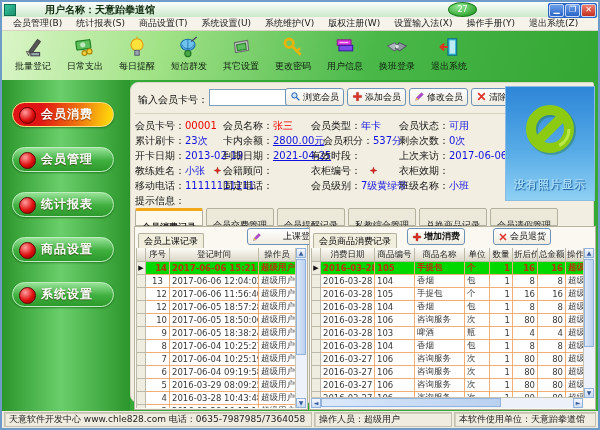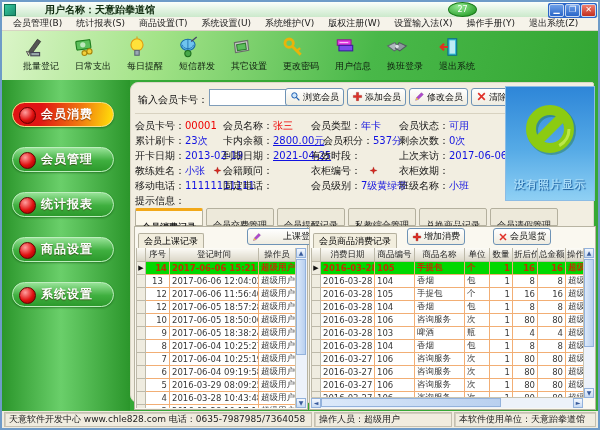--- a/index.html
+++ b/index.html
@@ -17,21 +17,21 @@
   .wbtn.close{background:linear-gradient(180deg,#F08070,#C22F1F);}
 
   
   .menubar{position:absolute;top:15px;left:0;right:0;height:13px;background:#F6F3EA;border-bottom:1px solid #D8D4C4;display:flex;align-items:center;padding-left:4px;z-index:5;}
   .menu-item{font-size:9px;color:#1A1A1A;padding:0 7px;white-space:nowrap;}
 
   
   .toolbar{position:absolute;top:28px;left:0;right:0;height:50px;background:linear-gradient(105deg,#DBF5C8 0%,#A3E388 26%,#49B849 62%,#33A633 100%);display:flex;padding-left:5px;z-index:4;}
   .tool{width:52px;text-align:center;padding-top:3px;}
   .tool .ticon{height:27px;display:flex;align-items:center;justify-content:center;}
-  .tool .tlabel{font-size:9px;color:#0E1E0E;white-space:nowrap;text-align:right;}
+  .tool .tlabel{font-size:9px;color:#0E1E0E;white-space:nowrap;}
 
   
   .content{position:absolute;top:78px;left:0;right:0;bottom:17px;background:#35A835;}
   .sidebarstripe{position:absolute;left:0;top:0;width:128px;height:100%;background:linear-gradient(90deg,#2B962B 0%,#6ACF6A 46%,#2B962B 100%);}
   .pill{position:absolute;left:10px;width:100px;height:23px;border-radius:13px;background:linear-gradient(180deg,#97E397 0%,#3FAF3F 55%,#2C9A2C 100%);border:1px solid #BEEEBE;box-shadow:0 1px 2px rgba(0,60,0,.45);display:flex;align-items:center;cursor:pointer;}
   .pill.active{background:linear-gradient(100deg,#E01414 28%,#F07C10 68%,#FFD60A 96%);border-color:#F8E088;}
   .pill .sphere{position:absolute;left:6px;top:4px;width:15px;height:15px;border-radius:50%;background:radial-gradient(circle at 35% 30%,#FF9E9E,#E01010 55%,#870000 95%);border:1px solid #640000;}
   .pill .plabel{margin-left:28px;color:#FFF;font-size:12px;font-weight:bold;text-shadow:0 1px 1px rgba(60,20,0,.55);letter-spacing:1px;white-space:nowrap;}
 
   
@@ -412,21 +412,21 @@
         <div class="vsb">
           <span class="sarr" style="top:0;left:0;">▲</span>
           <span class="sthumb" style="top:11px;left:0;width:10px;height:96px;"></span>
           <span class="sarr" style="bottom:0;left:0;">▼</span>
         </div>
       </div>
 
       <div class="gbox" id="gbox-right">
         <div class="gbar">
           <span class="subtab">会员商品消费记录</span>
-          <span class="xpbtn" style="left:97px;" id="btn-add-consume">
+          <span class="xpbtn" style="left:97px;font-weight:bold;" id="btn-add-consume">
               <svg width="10" height="10" viewBox="0 0 20 20">
                 <path d="M8 2.5 h4 v5.5 h5.5 v4 h-5.5 v5.5 h-4 v-5.5 H2.5 v-4 H8 Z" fill="#E03028" stroke="#8E0E08" stroke-width="0.7"></path>
               </svg>
               <span>增加消费</span>
             </span>
           <span class="xpbtn" style="left:183px;" id="btn-return">
               <svg width="10" height="10" viewBox="0 0 20 20">
                 <path d="M4 4 L16 16 M16 4 L4 16" stroke="#E03028" stroke-width="3"></path>
               </svg>
               <span>会员退货</span>

